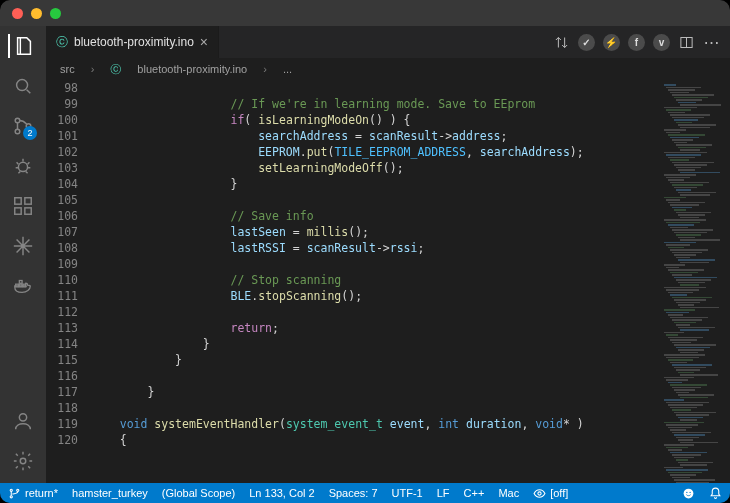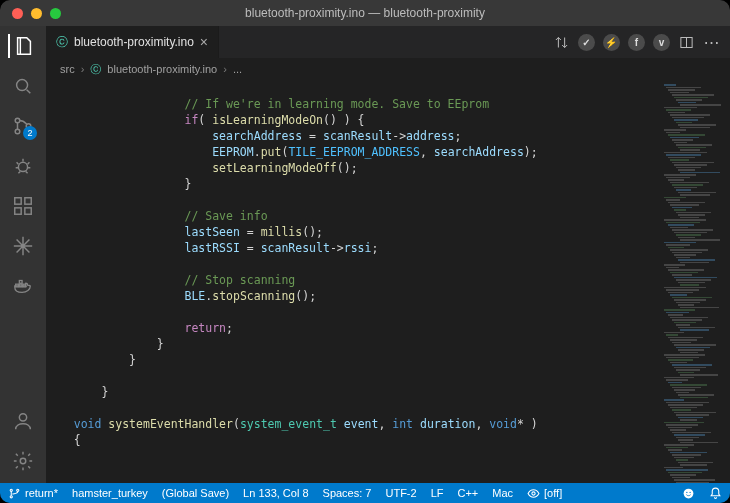--- a/index.html
+++ b/index.html
@@ -40,21 +40,21 @@
   .badge{position:absolute;bottom:-2px;right:-2px;background:#007acc;color:#fff;border-radius:8px;font-size:9px;min-width:14px;height:14px;display:flex;align-items:center;justify-content:center;}
   .main{flex:1;display:flex;flex-direction:column;background:var(--editor);}
   .tabs{height:32px;background:var(--tabbar);display:flex;align-items:stretch;}
   .tab{display:flex;align-items:center;gap:6px;padding:0 10px;background:var(--editor);color:#e0e0e0;font-size:12px;border-right:1px solid #1b1b1b;}
   .tab .cicon{color:#4ec9b0;font-size:12px;}
   .tab .close{color:#aaa;font-size:14px;line-height:1;}
   .tabicons{margin-left:auto;display:flex;align-items:center;gap:8px;padding-right:10px;}
   .pill{width:17px;height:17px;border-radius:50%;background:#4b4b4b;color:#ddd;display:flex;align-items:center;justify-content:center;font-size:10px;font-weight:bold;}
   .tabicons .plain{color:#bbb;width:17px;height:17px;display:flex;align-items:center;justify-content:center;}
   .tabicons .plain svg{width:15px;height:15px;}
-  .breadcrumb{height:22px;display:flex;align-items:center;gap:6px;padding:0 14px;font-size:11px;color:#a0a0a0;}
+  .breadcrumb{height:22px;display:flex;align-items:center;gap:16px;padding:0 14px;font-size:11px;color:#a0a0a0;}
   .breadcrumb .sep{color:#7a7a7a;}
   .breadcrumb .cicon{color:#4ec9b0;}
   .editorwrap{flex:1;display:flex;overflow:hidden;position:relative;}
   .code{flex:1;display:flex;font-family:Menlo,Consolas,monospace;font-size:11.5px;line-height:16px;overflow:hidden;}
   .gutter{width:46px;text-align:right;color:var(--gutter);padding-right:14px;box-sizing:border-box;user-select:none;}
   .lines{flex:1;white-space:pre;color:var(--white);position:relative;}
   .c{color:var(--comment);}
   .k{color:var(--blue);}
   .t{color:var(--cyan);}
   .v{color:var(--var);}
@@ -75,21 +75,20 @@
 <body>
 
 <div class="window">
 
   <div class="titlebar">
     <div class="traffic">
       <div class="dot red"></div>
       <div class="dot yellow"></div>
       <div class="dot green"></div>
     </div>
-    <div class="titletext">bluetooth-proximity.ino — bluetooth-proximity</div>
   </div>
 
   <div class="body">
 
     <div class="activitybar">
       <div class="act-icon active">
         <svg viewBox="0 0 24 24" fill="none" stroke="currentColor" stroke-width="1.6">
             <path d="M8 3h7l4 4v14H8z"></path>
             <path d="M8 3H5v18h3"></path>
           </svg>
@@ -185,20 +184,44 @@
         <span>src</span>
         <span class="sep">›</span>
         <span class="cicon">ⓒ</span>
         <span>bluetooth-proximity.ino</span>
         <span class="sep">›</span>
         <span>...</span>
       </div>
 
       <div class="editorwrap">
         <div class="code">
+          <div class="gutter" id="gutter">98
+99
+100
+101
+102
+103
+104
+105
+106
+107
+108
+109
+110
+111
+112
+113
+114
+115
+116
+117
+118
+119
+120
+</div>
           <div class="lines" id="lines"><div>                    </div><div>                    <span class="c">// If we're in learning mode. Save to EEprom</span></div><div>                    <span class="kw2">if</span>( <span class="f">isLearningModeOn</span>() ) {</div><div>                        <span class="v">searchAddress</span> = <span class="v">scanResult</span>-&gt;<span class="v">address</span>;</div><div>                        <span class="v">EEPROM</span>.<span class="f">put</span>(<span class="C">TILE_EEPROM_ADDRESS</span>, <span class="v">searchAddress</span>);</div><div>                        <span class="f">setLearningModeOff</span>();</div><div>                    }</div><div>                    </div><div>                    <span class="c">// Save info</span></div><div>                    <span class="v">lastSeen</span> = <span class="f">millis</span>();</div><div>                    <span class="v">lastRSSI</span> = <span class="v">scanResult</span>-&gt;<span class="v">rssi</span>;</div><div>                    </div><div>                    <span class="c">// Stop scanning</span></div><div>                    <span class="v">BLE</span>.<span class="f">stopScanning</span>();</div><div>                    </div><div>                    <span class="kw2">return</span>;</div><div>                }</div><div>            }</div><div>        </div><div>        }</div><div>    </div><div>    <span class="k">void</span> <span class="f">systemEventHandler</span>(<span class="t">system_event_t</span> <span class="v">event</span>, <span class="k">int</span> <span class="v">duration</span>, <span class="k">void</span>* )</div><div>    {</div></div>
         </div>
         <div class="minimap">
           <div class="mlines" id="mlines">
               <div class="ml b" style="width:20%;margin-left:0px"></div>
               <div class="ml w" style="width:57%;margin-left:2px"></div>
               <div class="ml w" style="width:44%;margin-left:4px"></div>
               <div class="ml w" style="width:31%;margin-left:6px"></div>
               <div class="ml w" style="width:68%;margin-left:8px"></div>
               <div class="ml " style="width:55%;margin-left:10px"></div>
@@ -367,24 +390,24 @@
     <span>
       <svg viewBox="0 0 24 24" fill="none" stroke="currentColor" stroke-width="2">
           <circle cx="6" cy="6" r="2"></circle>
           <circle cx="6" cy="18" r="2"></circle>
           <circle cx="18" cy="6" r="2"></circle>
           <path d="M6 8v8M18 8c0 5-6 4-10 5"></path>
         </svg>
       <span>return*</span>
     </span>
     <span>hamster_turkey</span>
-    <span>(Global Save)</span>
-    <span>Ln 133, Col 8</span>
+    <span>(Global Scope)</span>
+    <span>Ln 133, Col 2</span>
     <span>Spaces: 7</span>
-    <span>UTF-2</span>
+    <span>UTF-1</span>
     <span>LF</span>
     <span>C++</span>
     <span>Mac</span>
     <span>
       <svg viewBox="0 0 24 24" fill="none" stroke="currentColor" stroke-width="2">
           <path d="M2 12s3.5-7 10-7 10 7 10 7-3.5 7-10 7S2 12 2 12z"></path>
           <circle cx="12" cy="12" r="3"></circle>
         </svg>
       <span>[off]</span>
     </span>

